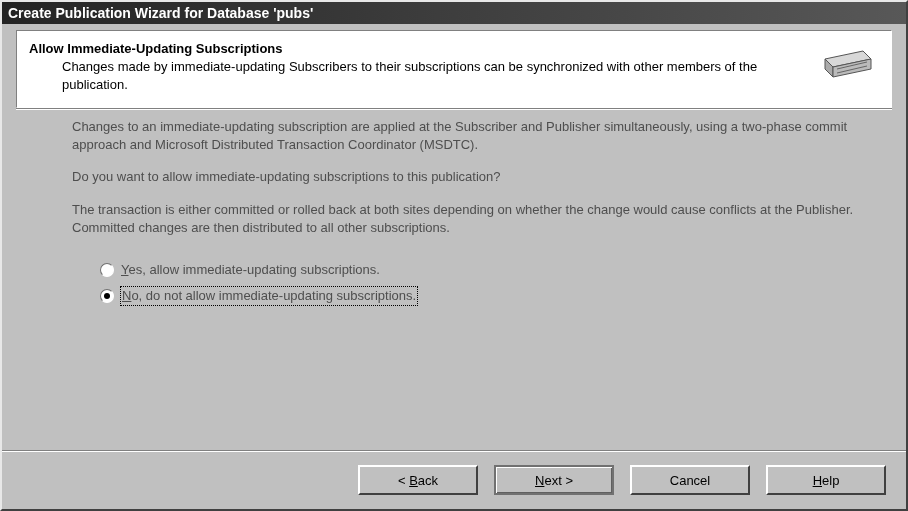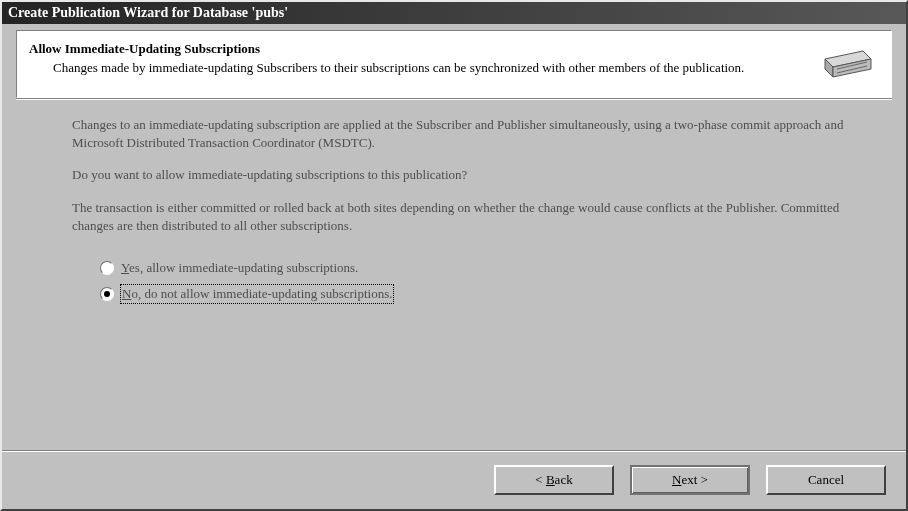--- a/index.html
+++ b/index.html
@@ -16,21 +16,20 @@
       overflow: hidden;
       filter: grayscale(1);
     }
     .window {
       border: 2px solid;
       border-color: #e8e8e8 #404040 #404040 #e8e8e8;
       height: 100%;
       display: flex;
       flex-direction: column;
       background: #c0c0c0;
-      font-family: Liberation Serif, serif;
     }
     .titlebar {
       background: linear-gradient(to right, #0a246a, #3a5a9a);
       color: #fff;
       padding: 3px 6px;
       font-weight: bold;
       font-size: 14px;
     }
     .header-panel {
       background: #fff;
@@ -45,38 +44,38 @@
     }
     .header-text {
       flex: 1;
     }
     .header-title {
       font-weight: bold;
       font-size: 13px;
       margin-bottom: 2px;
     }
     .header-desc {
-      margin-left: 24px;
+      margin-left: 33px;
       line-height: 1.35;
     }
     .header-icon {
       width: 60px;
       height: 40px;
       margin-top: 2px;
       margin-right: 4px;
     }
     .separator {
       height: 2px;
       margin: 0 14px;
       border-top: 1px solid #808080;
       border-bottom: 1px solid #fff;
     }
     .content {
       flex: 1;
-      padding: 16px 40px 10px 70px;
+      padding: 8px 40px 10px 70px;
       color: #1d4ed8;
       line-height: 1.4;
     }
     .content p {
       margin-bottom: 14px;
     }
     .radio-group {
       margin-left: 28px;
       margin-top: 24px;
     }
@@ -181,14 +180,15 @@
         <span class="radio checked"></span>
         <span class="radio-label focused"><span class="underline-accel">N</span><span>o, do not allow immediate-updating subscriptions.</span></span>
       </div>
     </div>
   </div>
 
   <div class="button-row">
     <button class="btn"><span>&lt; </span><span class="underline-accel">B</span><span>ack</span></button>
     <button class="btn default"><span class="underline-accel">N</span><span>ext &gt;</span></button>
     <button class="btn">Cancel</button>
+    <button class="btn"><span class="underline-accel">H</span><span>elp</span></button>
   </div>
 </div>
 
 </body></html>

